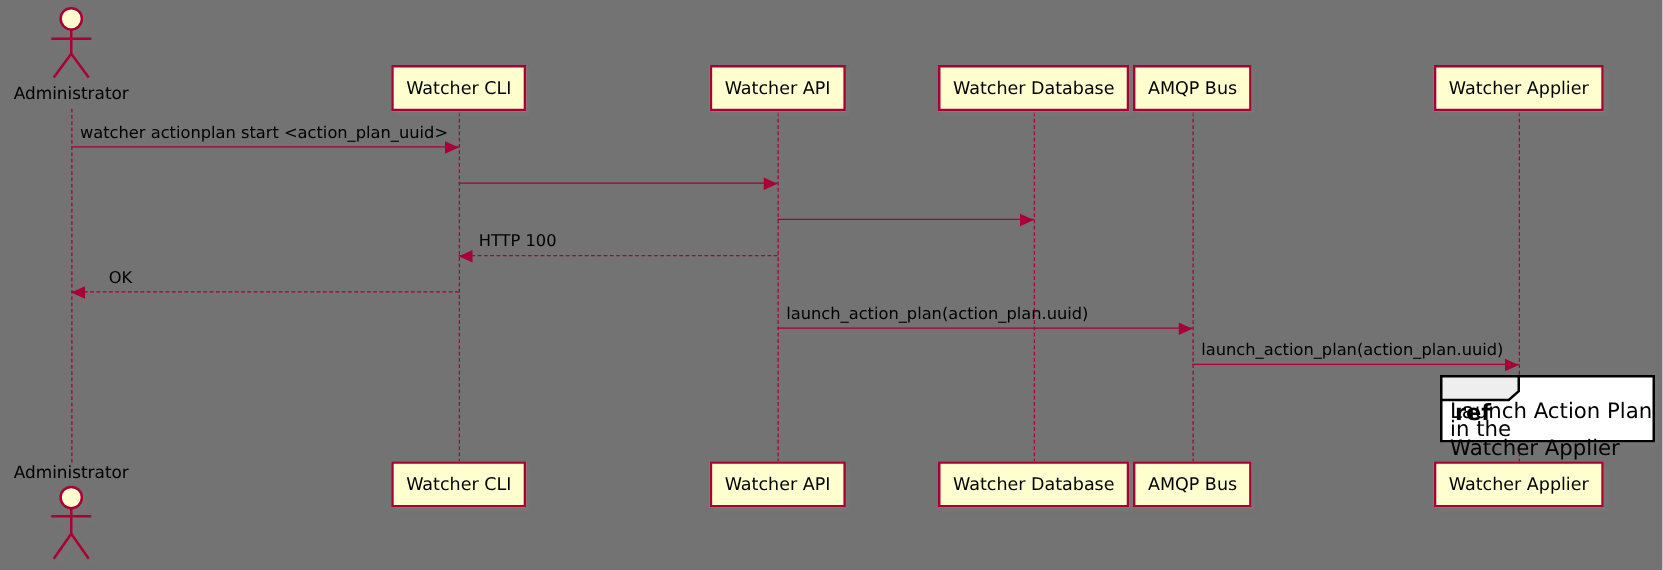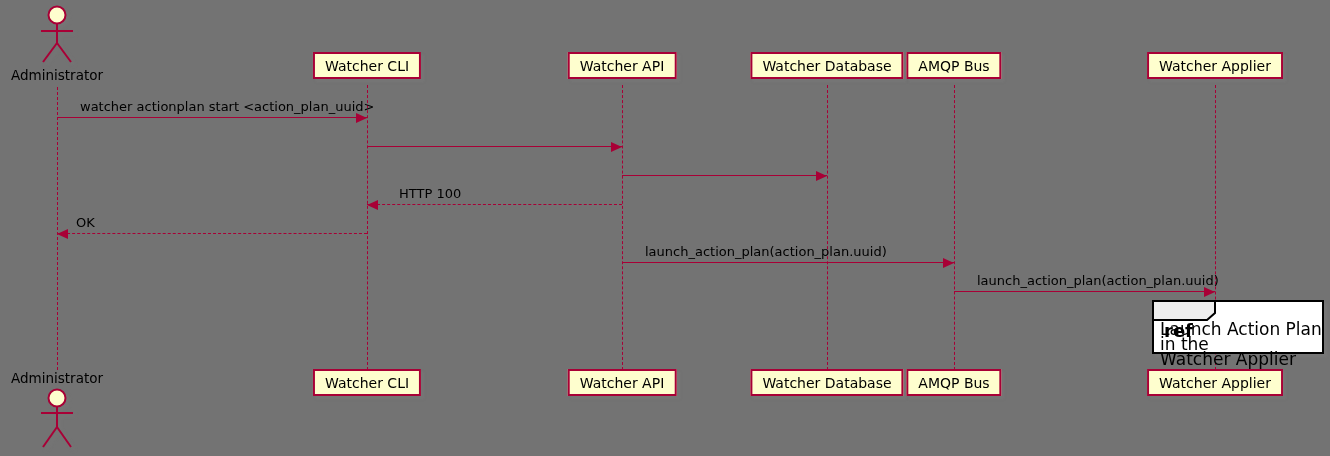--- a/index.html
+++ b/index.html
@@ -11,36 +11,36 @@
   }
   html,body{margin:0;padding:0;background:#ffffff;}
   #diagram{
     position:relative;width:1330px;height:456px;overflow:hidden;
     font-family:"DejaVu Sans", sans-serif;color:var(--text);background:#737373;
   }
   .lifeline{
     position:absolute;width:0;border-left:1px dashed var(--accent);z-index:1;
   }
   .participant-box{
-    position:absolute;height:27px;transform:translateX(-50%);
+    position:absolute;height:37px;transform:translateX(-50%);
     background:var(--fill);border:2px solid var(--accent);
     box-shadow:3px 3px 2px rgba(120,120,120,0.55);
     display:flex;align-items:center;justify-content:center;
     padding:0 10px;font-size:14px;white-space:nowrap;box-sizing:border-box;z-index:2;
   }
   .actor-group{position:absolute;z-index:2;}
   .actor-label{
     position:absolute;transform:translateX(-50%);font-size:13.5px;white-space:nowrap;
   }
   .actor-figure{position:absolute;filter:drop-shadow(3px 3px 1.5px rgba(120,120,120,0.55));}
   .msg-line{position:absolute;height:0;z-index:3;}
   .msg-line.solid{border-top:1.5px solid var(--accent);}
   .msg-line.dashed{border-top:1.5px dashed var(--accent);}
   .msg-label{
-    position:absolute;font-size:13px;white-space:nowrap;z-index:3;height:16px;line-height:16px;margin-left:16px;
+    position:absolute;font-size:13px;white-space:nowrap;z-index:3;height:16px;line-height:16px;
   }
   .arrowhead{position:absolute;width:0;height:0;z-index:4;
     border-top:5px solid transparent;border-bottom:5px solid transparent;}
   .arrowhead.right{border-left:11px solid var(--accent);}
   .arrowhead.left{border-right:11px solid var(--accent);}
   .ref-box{
     position:absolute;left:1152px;top:300px;width:172px;height:54px;
     background:#ffffff;border:2px solid var(--ref-border);
     box-shadow:3px 3px 2px rgba(120,120,120,0.55);
     box-sizing:border-box;z-index:5;
@@ -99,21 +99,21 @@
     <div class="msg-label" style="left: 64px; top: 99px;">watcher actionplan start &lt;action_plan_uuid&gt;</div>
     <div class="msg-line solid" style="left: 367px; top: 146px; width: 255px;"></div>
     <div class="arrowhead right" style="left: 611px; top: 141.5px;"></div>
     <div class="msg-line solid" style="left: 622px; top: 175px; width: 205px;"></div>
     <div class="arrowhead right" style="left: 816px; top: 170.5px;"></div>
     <div class="msg-line dashed" style="left: 367px; top: 204px; width: 255px;"></div>
     <div class="arrowhead left" style="left: 367px; top: 199.5px;"></div>
     <div class="msg-label" style="left: 383px; top: 186px;">HTTP 100</div>
     <div class="msg-line dashed" style="left: 57px; top: 233px; width: 310px;"></div>
     <div class="arrowhead left" style="left: 57px; top: 228.5px;"></div>
-    <div class="msg-label" style="left: 60px; top: 215px;">OK</div>
+    <div class="msg-label" style="left: 87px; top: 215px;">OK</div>
     <div class="msg-line solid" style="left: 622px; top: 262px; width: 332px;"></div>
     <div class="arrowhead right" style="left: 943px; top: 257.5px;"></div>
     <div class="msg-label" style="left: 629px; top: 244px;">launch_action_plan(action_plan.uuid)</div>
     <div class="msg-line solid" style="left: 954px; top: 291px; width: 261px;"></div>
     <div class="arrowhead right" style="left: 1204px; top: 286.5px;"></div>
     <div class="msg-label" style="left: 961px; top: 273px;">launch_action_plan(action_plan.uuid)</div>
     <div class="ref-box">
     <svg class="ref-tab-svg" width="70" height="22" viewBox="0 0 70 22">
       <polygon points="1,1 63,1 63,13 55,20 1,20" fill="#EEEEEE" stroke="#000000" stroke-width="2"></polygon>
     </svg>

